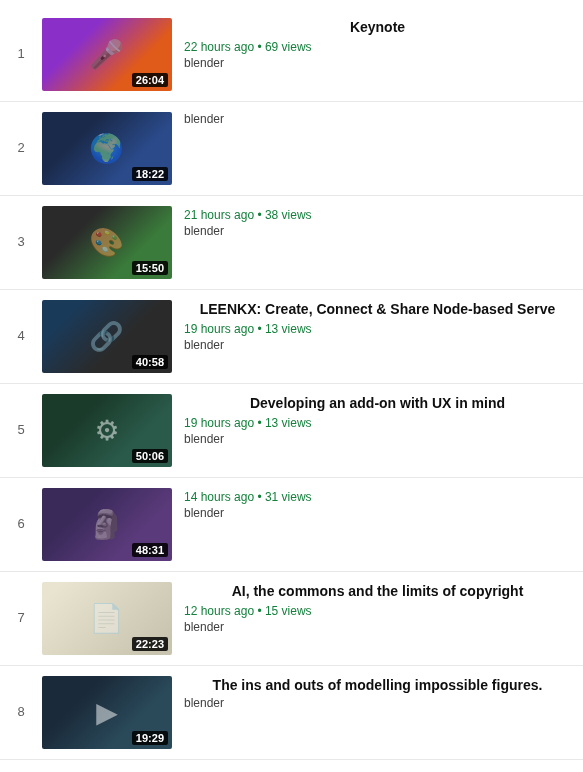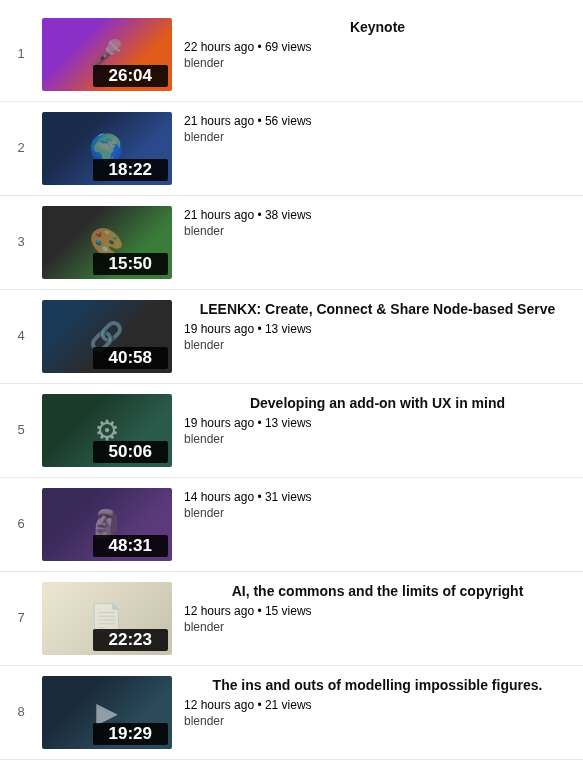--- a/index.html
+++ b/index.html
@@ -43,23 +43,23 @@
       display: flex;
       align-items: center;
       justify-content: center;
     }
     .thumbnail-duration {
       position: absolute;
       bottom: 4px;
       right: 4px;
       background: rgba(0,0,0,0.85);
       color: #fff;
-      font-size: 17px;
+      font-size: 11px;
       font-weight: bold;
-      padding: 1px 16px;
+      padding: 1px 4px;
       border-radius: 2px;
     }
     .item-info {
       flex: 1;
       display: flex;
       flex-direction: column;
       gap: 2px;
     }
     .item-title {
       font-size: 14px;
@@ -67,21 +67,21 @@
       color: #0f0f0f;
       line-height: 1.3;
       overflow: hidden;
       display: -webkit-box;
       text-align: center;
       -webkit-line-clamp: 2;
       -webkit-box-orient: vertical;
     }
     .item-meta {
       font-size: 12px;
-      color: #000000;
+      color: #15803d;
       margin-top: 2px;
     }
     .item-channel {
       font-size: 12px;
       color: #404040;
     }
 
     
     .thumb-1 { background: linear-gradient(135deg, #8B2FC9 30%, #E05A1A 70%); }
     .thumb-2 { background: linear-gradient(135deg, #1a2a4a 30%, #2a4a8a 70%); }
@@ -118,21 +118,20 @@
     </div>
     <div class="playlist-item">
       <div class="item-number">2</div>
       <div class="thumbnail-wrapper">
         <div class="thumbnail-bg thumb-2">
           <span class="thumb-icon">🌍</span>
         </div>
         <div class="thumbnail-duration">18:22</div>
       </div>
       <div class="item-info">
-        <div class="item-meta">21 hours ago • 56 views</div>
         <div class="item-channel">blender</div>
       </div>
     </div>
     <div class="playlist-item">
       <div class="item-number">3</div>
       <div class="thumbnail-wrapper">
         <div class="thumbnail-bg thumb-3">
           <span class="thumb-icon">🎨</span>
         </div>
         <div class="thumbnail-duration">15:50</div>
@@ -200,17 +199,16 @@
     <div class="playlist-item">
       <div class="item-number">8</div>
       <div class="thumbnail-wrapper">
         <div class="thumbnail-bg thumb-8">
           <span class="thumb-icon">▶</span>
         </div>
         <div class="thumbnail-duration">19:29</div>
       </div>
       <div class="item-info">
         <div class="item-title">The ins and outs of modelling impossible figures.</div>
-        <div class="item-meta">12 hours ago • 21 views</div>
         <div class="item-channel">blender</div>
       </div>
     </div>
   </div>
 
 </body></html>

